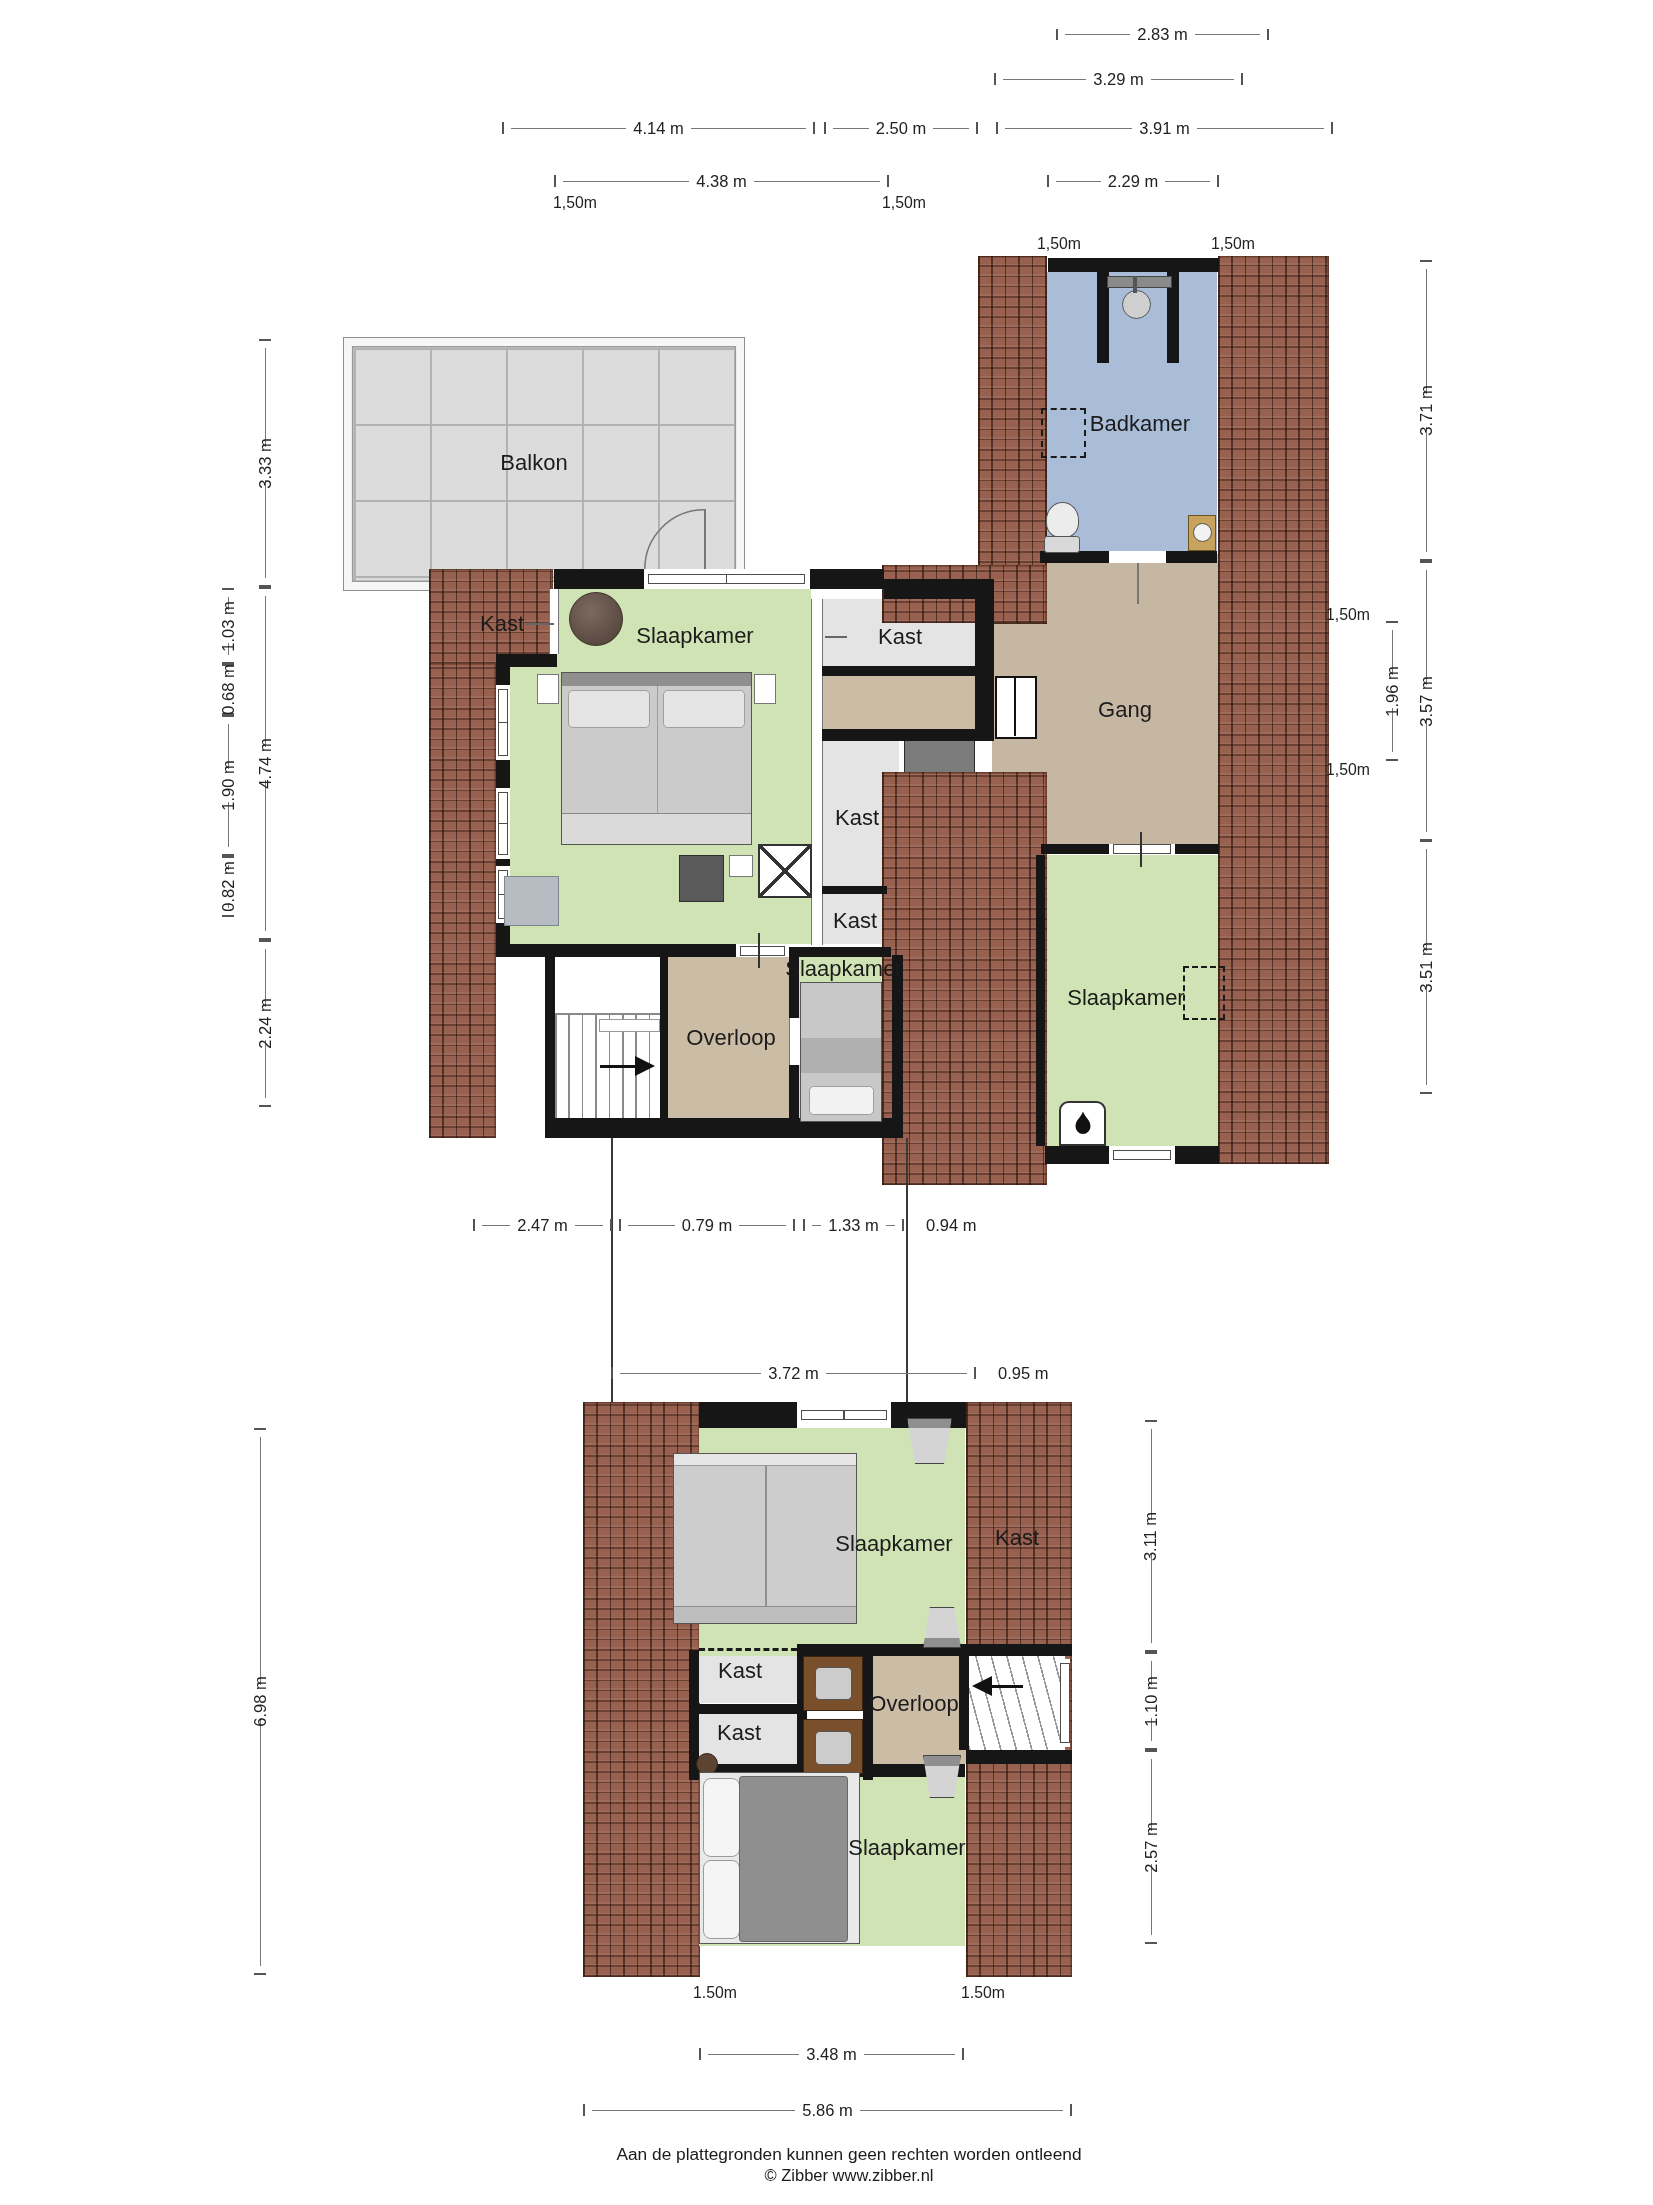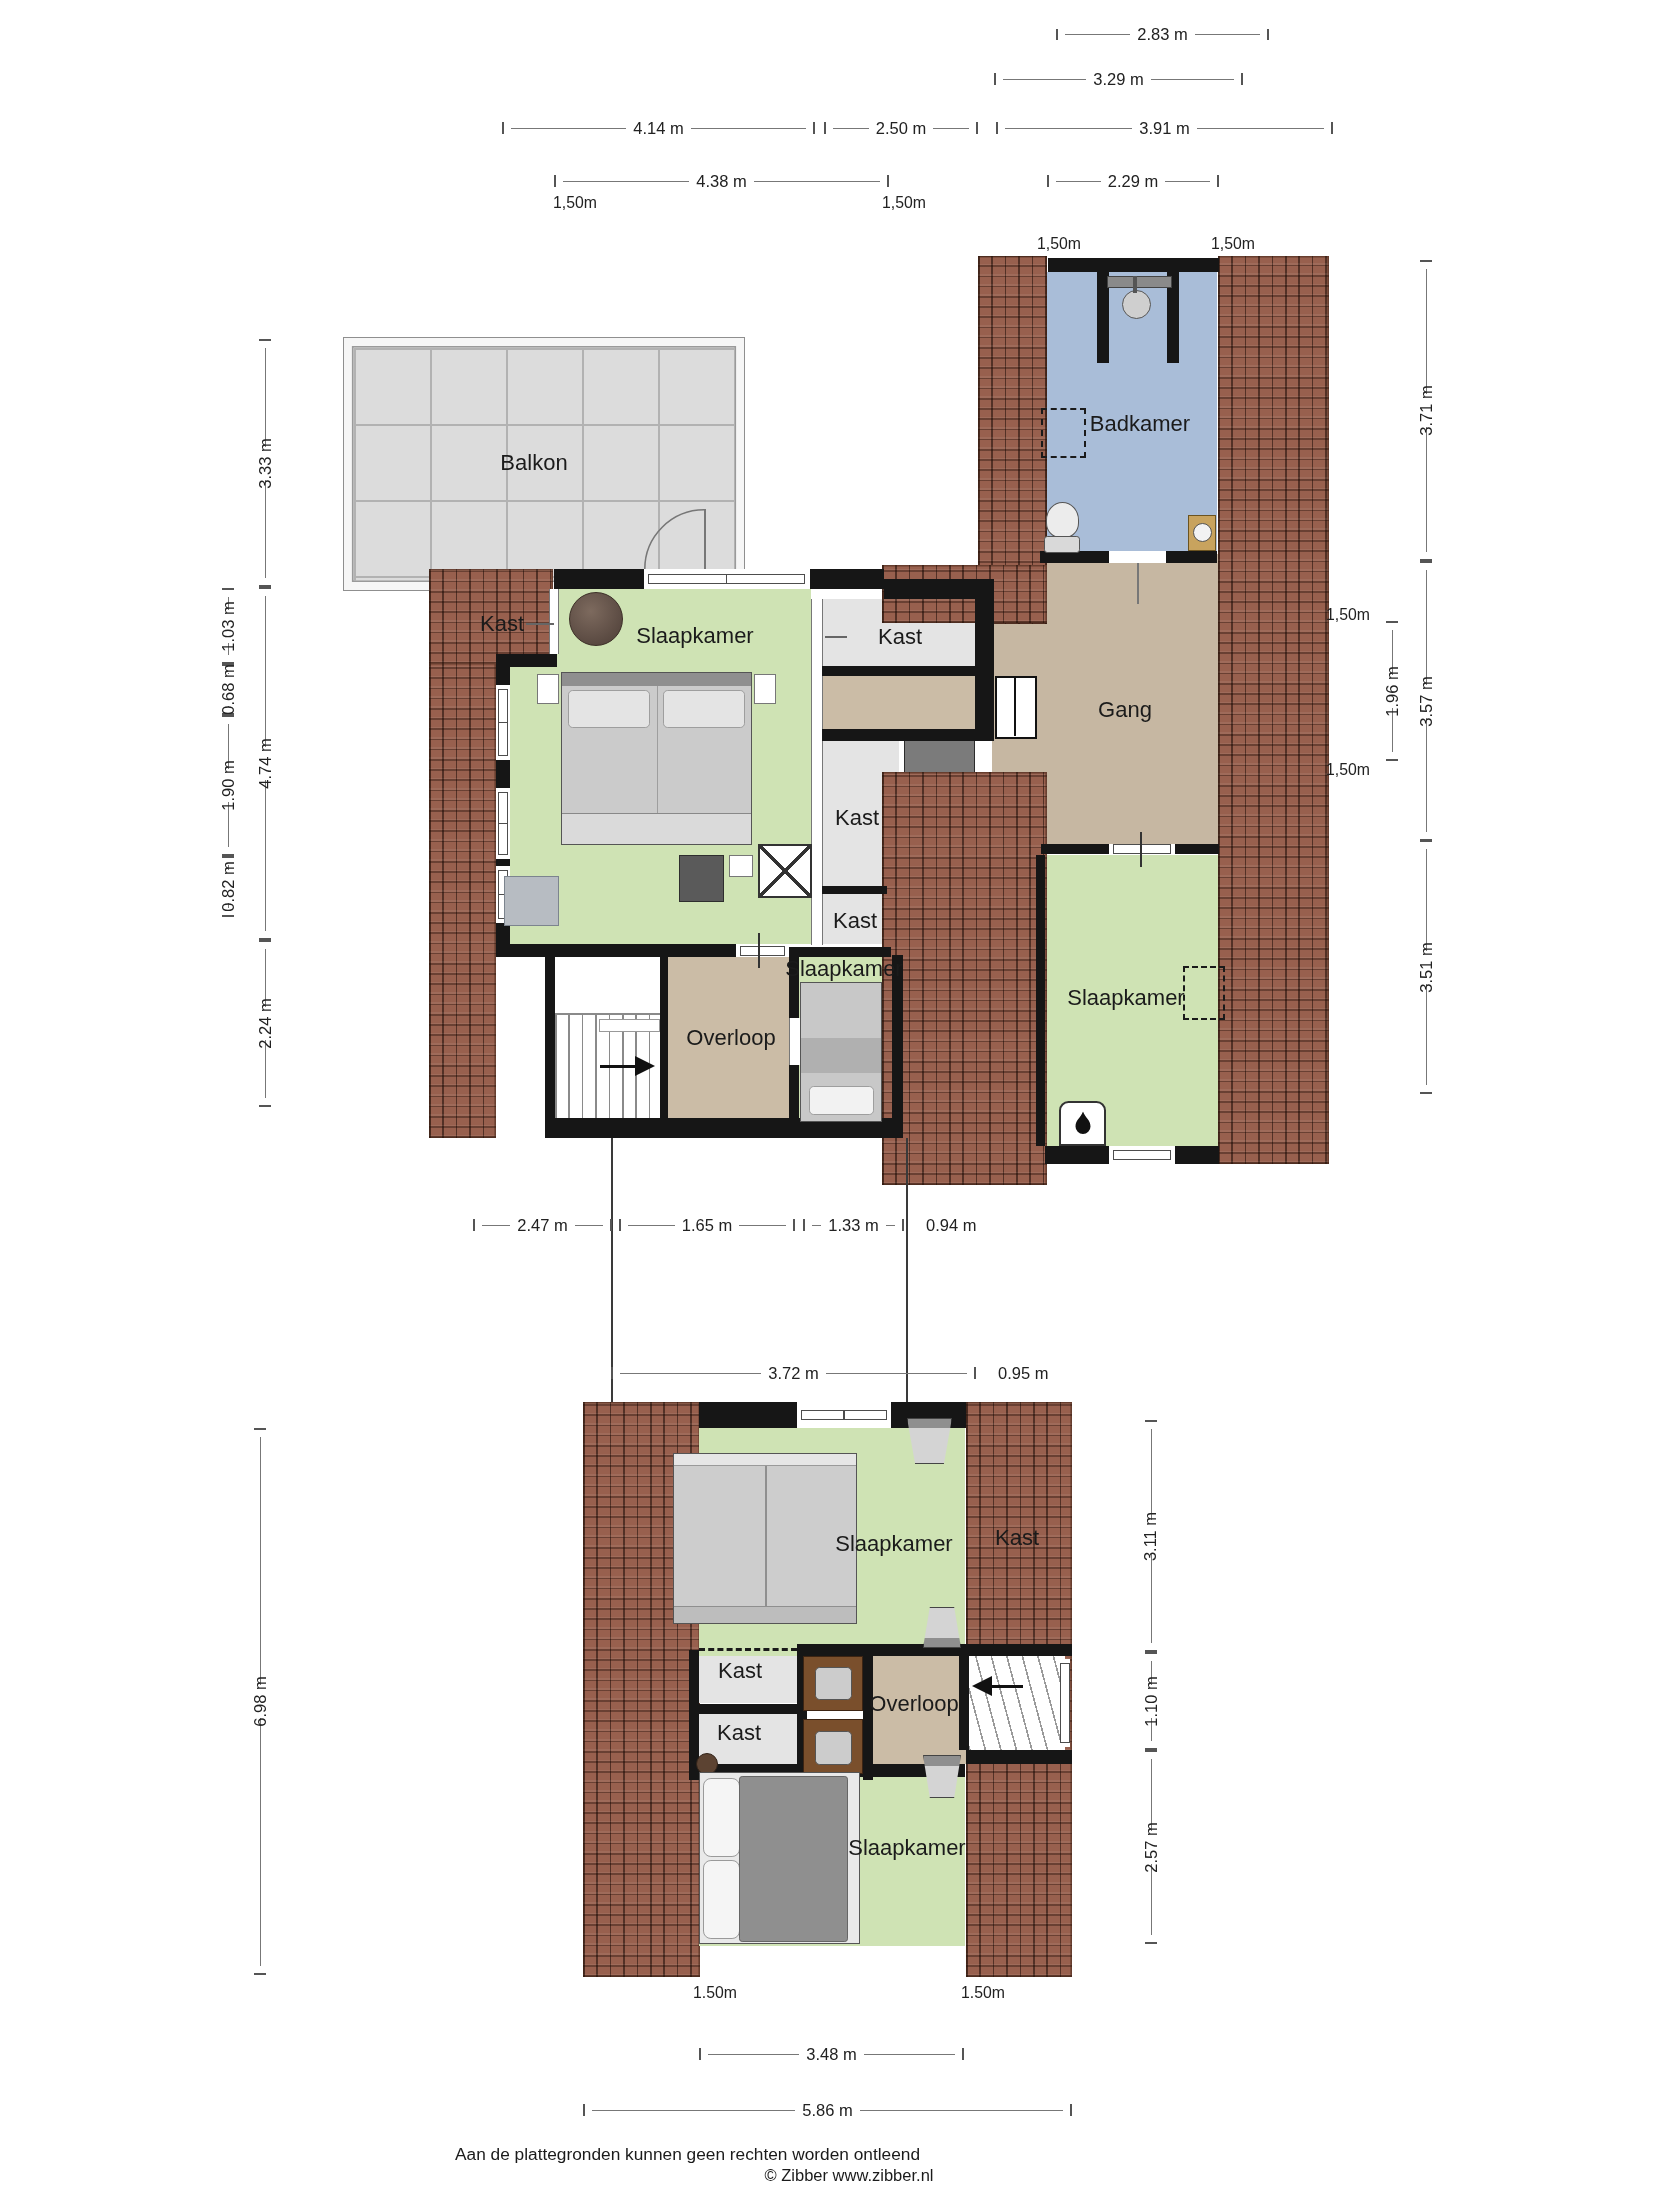--- a/index.html
+++ b/index.html
@@ -371,21 +371,21 @@
     </div>
   <div class="txt" style="left:1348px;top:770px;">1,50m</div>
 
   <div class="dimh" style="left:473px;top:1214px;width:139px;">
       <i class="l"></i>
       <span>2.47 m</span>
       <i class="l"></i>
     </div>
   <div class="dimh" style="left:619px;top:1214px;width:176px;">
       <i class="l"></i>
-      <span>1.65 m</span>
+      <span>0.79 m</span>
       <i class="l"></i>
     </div>
   <div class="dimh" style="left:803px;top:1214px;width:101px;">
       <i class="l"></i>
       <span>1.33 m</span>
       <i class="l"></i>
     </div>
   <div class="dimh" style="left:912px;top:1214px;width:71px;">
       <i class="l"></i>
       <span>0.94 m</span>
@@ -429,17 +429,17 @@
       <i class="l"></i>
       <span>3.48 m</span>
       <i class="l"></i>
     </div>
   <div class="dimh" style="left:583px;top:2099px;width:489px;">
       <i class="l"></i>
       <span>5.86 m</span>
       <i class="l"></i>
     </div>
 
-  <div class="abs" style="left:455px;top:2144px;width:788px;font-size:17.3px;color:#1b1b1b;">Aan de plattegronden kunnen geen rechten worden ontleend</div>
+  <div class="abs" style="left:455px;top:2144px;width:788px;text-align:center;font-size:17.3px;color:#1b1b1b;">Aan de plattegronden kunnen geen rechten worden ontleend</div>
   <div class="abs" style="left:455px;top:2166px;width:788px;text-align:center;font-size:16.5px;color:#1b1b1b;">© Zibber www.zibber.nl</div>
 
 </div>
 
 
 </body></html>

